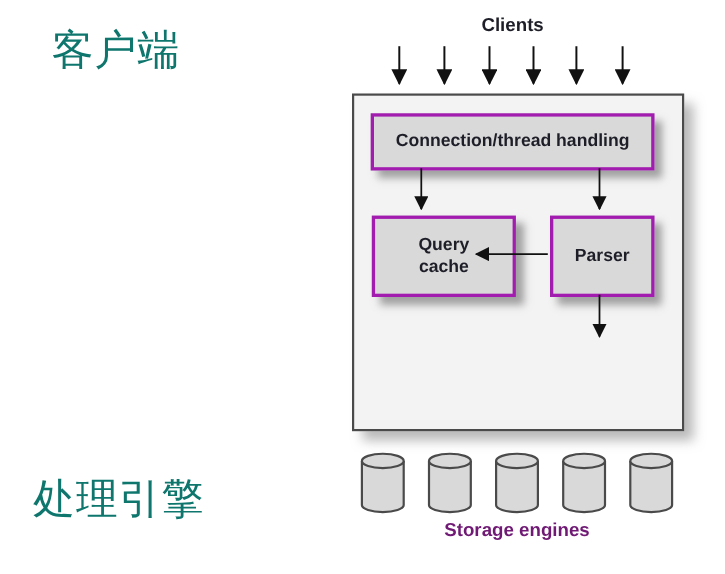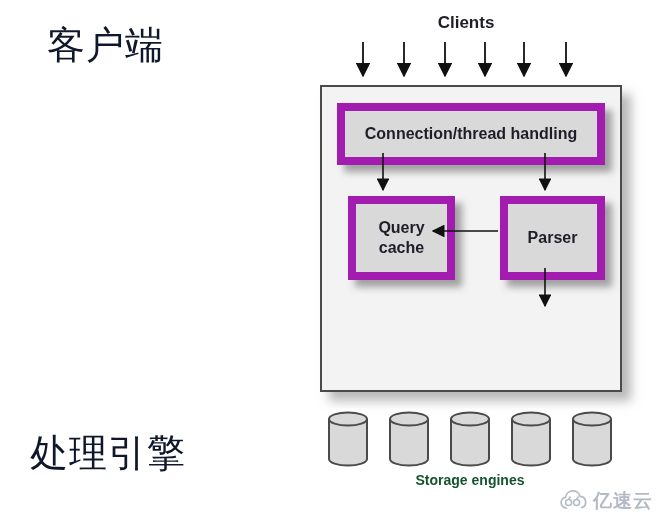--- a/index.html
+++ b/index.html
@@ -12,21 +12,21 @@
     position: relative;
     width: 659px;
     height: 522px;
     background: #ffffff;
     overflow: hidden;
   }
   .zh-label {
     position: absolute;
     font-size: 38px;
     font-weight: 400;
-    color: #0f172a;
+    color: #0f766e;
     letter-spacing: 1px;
     white-space: nowrap;
     font-family: Liberation Sans, sans-serif;
   }
   .zh-clients   { left: 47px;  top: 20px; }
   .zh-engine    { left: 28px;  top: 184px; }
   .zh-storage   { left: 30px;  top: 428px; }
 
   .clients-label {
     position: absolute;
@@ -46,54 +46,54 @@
     width: 298px;
     height: 303px;
     background: #f3f3f3;
     border: 2px solid #4a4a4a;
     box-shadow: 9px 9px 10px rgba(125,125,125,0.55);
   }
 
   .node-box {
     position: absolute;
     background: #d9d9d9;
-    border: 8px solid #a21caf;
+    border: 3px solid #a21caf;
     box-shadow: 7px 7px 7px rgba(105,105,105,0.6);
     display: flex;
     align-items: center;
     justify-content: center;
     text-align: center;
     font-size: 16px;
     font-weight: 600;
     color: #1e1e28;
     line-height: 1.25;
   }
   .box-connection { left: 337px; top: 103px; width: 252px; height: 46px; }
-  .box-querycache { left: 338px; top: 196px; width: 87px;  height: 68px; padding: 0 2px; margin-left: 10px; }
+  .box-querycache { left: 338px; top: 196px; width: 87px;  height: 68px; padding: 0 19px; }
   .box-parser     { left: 500px; top: 196px; width: 89px;  height: 68px; }
   .box-optimizer  { left: 338px; top: 312px; width: 250px; height: 46px; }
 
   .arrows-layer, .cylinders-layer {
     position: absolute;
     left: 0;
     top: 0;
     width: 659px;
     height: 522px;
     pointer-events: none;
   }
 
   .storage-engines-label {
     position: absolute;
     left: 390px;
     top: 472px;
     width: 160px;
     text-align: center;
-    font-size: 14px;
+    font-size: 17px;
     font-weight: 600;
-    color: #14532d;
+    color: #701a75;
   }
 
   .watermark {
     position: absolute;
     right: 6px;
     bottom: 8px;
     display: flex;
     align-items: center;
     gap: 4px;
     color: #b3bac6;
@@ -168,22 +168,14 @@
       <ellipse cx="20" cy="7" rx="19" ry="6.5" fill="#d9d9d9" stroke="#4a4a4a" stroke-width="2"></ellipse>
     </g>
     <g transform="translate(572,412)">
       <path d="M1,7 L1,47 A19,6.5 0 0 0 39,47 L39,7" fill="#d9d9d9" stroke="#4a4a4a" stroke-width="2"></path>
       <ellipse cx="20" cy="7" rx="19" ry="6.5" fill="#d9d9d9" stroke="#4a4a4a" stroke-width="2"></ellipse>
     </g>
   </svg>
 
   <div class="storage-engines-label">Storage engines</div>
 
-  <div class="watermark">
-    <svg width="30" height="24" viewBox="0 0 30 24">
-      <path d="M7.5,19 a5.4,5.4 0 0 1 -1,-10.7 a7.5,7.5 0 0 1 14.6,-1 a5.8,5.8 0 0 1 1.6,11.3" fill="none" stroke="#b3bac6" stroke-width="1.7" stroke-linecap="round"></path>
-      <path d="M12.6,13.6 a3,3 0 1 1 -3,-3 a3,3 0 0 1 3,3 M9.6,10.6 q0.3,-1.8 1.7,-2.6" fill="none" stroke="#b3bac6" stroke-width="1.5" stroke-linecap="round"></path>
-      <path d="M20.6,13.6 a3,3 0 1 1 -3,-3 a3,3 0 0 1 3,3 M17.6,10.6 q0.3,-1.8 1.7,-2.6" fill="none" stroke="#b3bac6" stroke-width="1.5" stroke-linecap="round"></path>
-    </svg>
-    <span class="watermark-text">亿速云</span>
-  </div>
 
 </div>
 
 </body></html>

